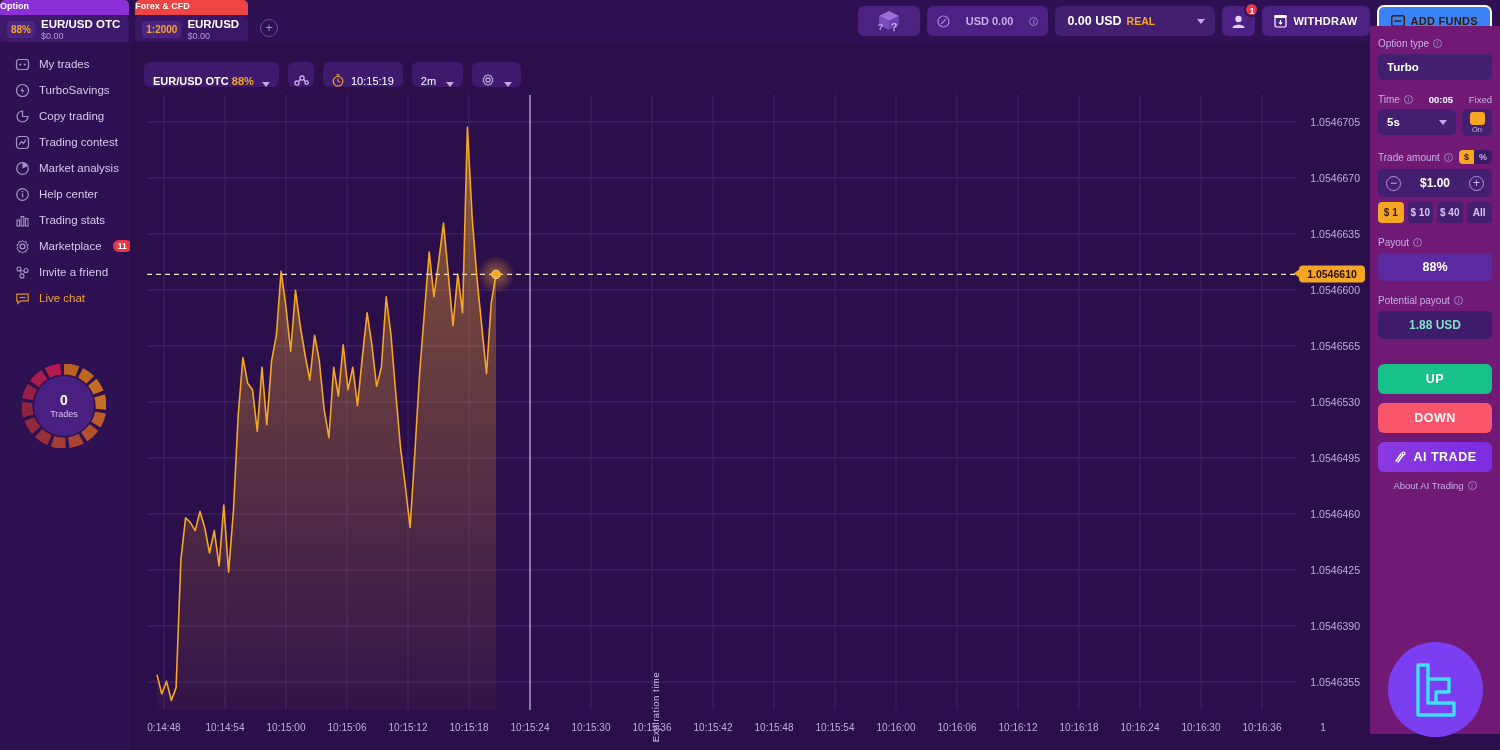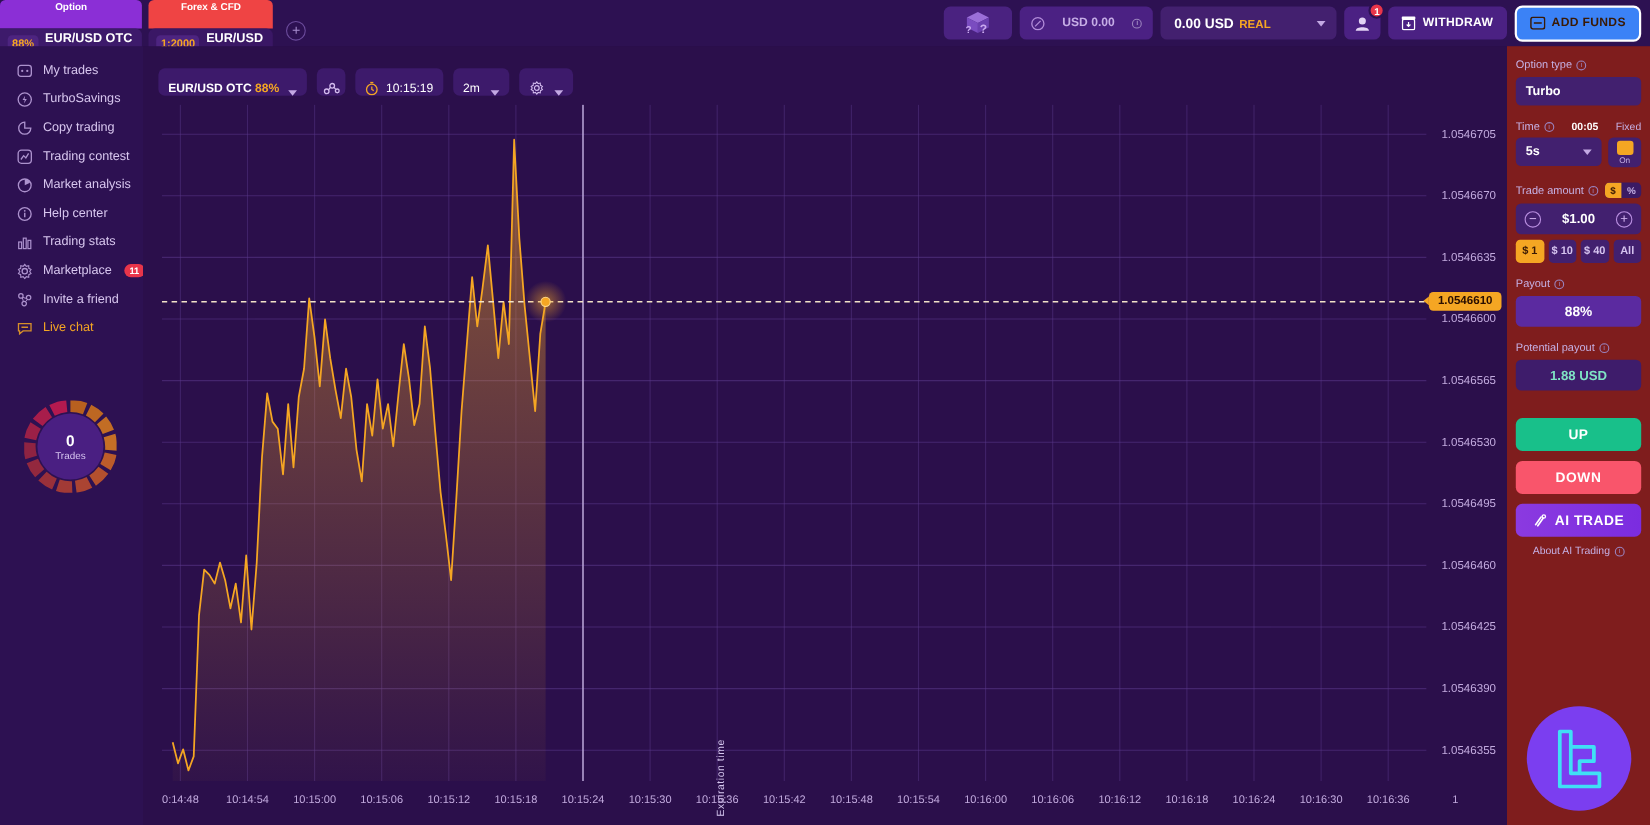--- a/index.html
+++ b/index.html
@@ -19,22 +19,22 @@
     display: flex; align-items: center;
   }
   #logo-area { width: 130px; height: 42px; display: flex; align-items: center; padding-left: 14px; }
   .logo-mark { width: 34px; height: 20px; margin-right: 7px; flex: none; }
   .logo-text { font-size: 21px; color: #fff; letter-spacing: .2px; }
   .logo-text b { font-weight: bold; }
   .logo-text span.light { font-weight: 400; }
 
   .asset-tab { position: relative; height: 42px; margin-right: 6px; }
   .asset-tab-head {
-    height: 26px; border-radius: 5px 5px 0 0;
-    font-size: 9px; color: #fff; text-align: center; line-height: 13px;
+    height: 15px; border-radius: 5px 5px 0 0;
+    font-size: 9px; color: #fff; text-align: left; line-height: 13px;
     font-weight: bold;
   }
   .asset-tab-head.option { background: #8b2fd6; }
   .asset-tab-head.forex { background: #ef4444; }
   .asset-tab-body {
     height: 29px; background: #3d1a6b; border-radius: 0 6px 6px 6px;
     display: flex; align-items: center; padding: 0 9px 0 7px;
   }
   .asset-tab-body.forexbody { border-radius: 6px 6px 6px 6px; background: #3a1765; }
   .pct-badge {
@@ -136,21 +136,21 @@
     position: absolute; top: 8px; font-size: 10px; color: #c2aade;
     transform: translateX(-50%); white-space: nowrap;
   }
   #exp-label {
     position: absolute; left: 520px; top: 630px;
     font-size: 9.5px; color: #d6c7f0; letter-spacing: .5px;
     writing-mode: vertical-rl; transform: rotate(180deg);
   }
 
   
-  #rightpanel { position: absolute; left: 1370px; top: 42px; width: 130px; height: 708px; background: #7f1d1d; padding: 0 8px; }
+  #rightpanel { position: absolute; left: 1370px; top: 26px; width: 130px; height: 708px; background: #701a75; padding: 0 8px; }
   .rp-label { font-size: 10px; color: #c5b0e4; display: flex; align-items: center; gap: 4px; }
   .info-i {
     width: 9px; height: 9px; border: 1px solid #9a82bd; border-radius: 50%;
     font-size: 7px; line-height: 8px; text-align: center; color: #9a82bd; flex: none;
   }
   .rp-field {
     height: 26px; background: #42206f; border-radius: 5px;
     display: flex; align-items: center; padding: 0 9px;
     font-size: 11.5px; font-weight: bold; color: #fff; cursor: pointer;
   }

